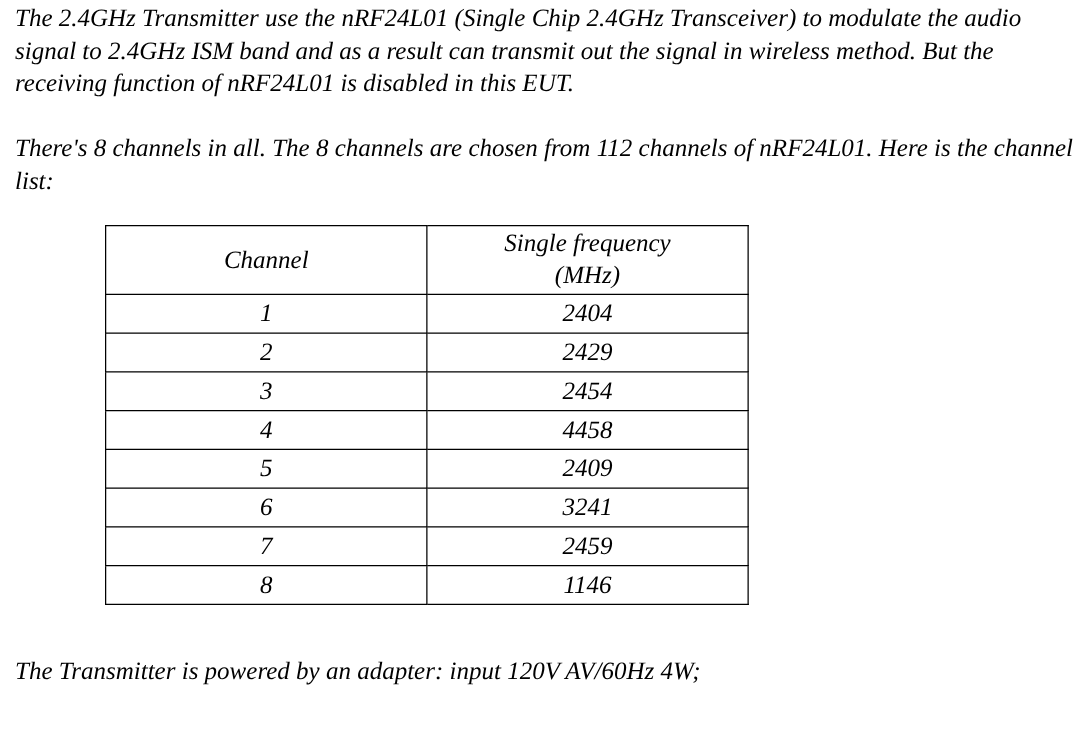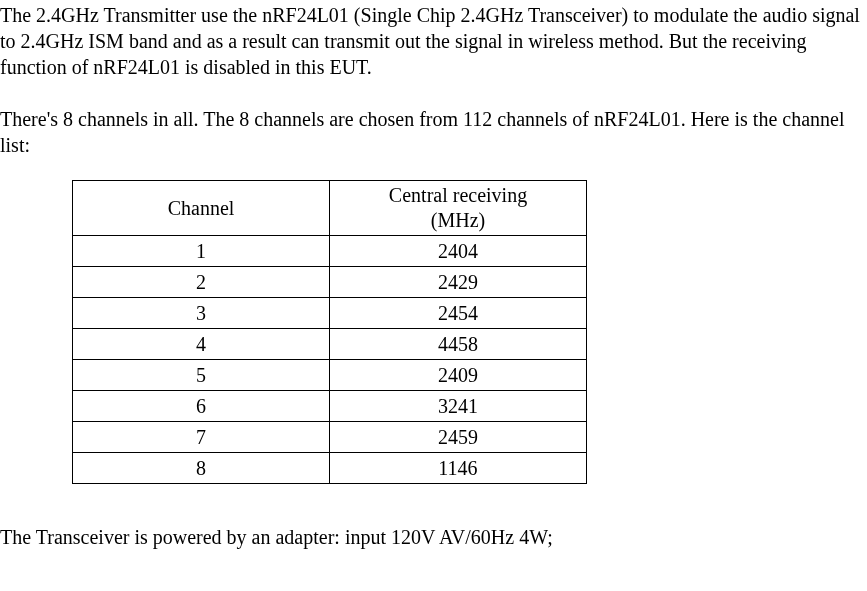--- a/index.html
+++ b/index.html
@@ -5,21 +5,22 @@
     body {
       margin: 0;
       padding: 0;
       font-family: "Times New Roman", Times, serif;
       font-size: 20px;
       color: #000;
       background: #fff;
       width: 867px;
     }
     .content {
-      padding: 2px 0 0 0;
+      padding: 2px 0 0 12px;
+      font-style: italic;
     }
     p {
       margin: 0;
       line-height: 1.3;
     }
     .para1 {
       margin-bottom: 26px;
     }
     .para2 {
       margin-bottom: 22px;
@@ -61,21 +62,21 @@
 
 <div class="content">
   <p class="para1">The 2.4GHz Transmitter use the nRF24L01 (Single Chip 2.4GHz Transceiver) to modulate the audio signal to 2.4GHz ISM band and as a result can transmit out the signal in wireless method. But the receiving function of nRF24L01 is disabled in this EUT.</p>
   <p class="para2">There's 8 channels in all. The 8 channels are chosen from 112 channels of nRF24L01. Here is the channel list:</p>
 
   <table>
     <tbody>
         <tr class="header-row">
       <td class="col-channel">Channel</td>
       <td class="col-freq">
-        <span>Central receiving</span><br>
+        <span>Single frequency</span><br>
         <span>(MHz)</span>
       </td>
     </tr>
     <tr class="data-row">
       <td class="col-channel">1</td>
       <td class="col-freq">2404</td>
     </tr>
     <tr class="data-row">
       <td class="col-channel">2</td>
       <td class="col-freq">2429</td>
@@ -101,15 +102,15 @@
       <td class="col-freq">2459</td>
     </tr>
     <tr class="data-row">
       <td class="col-channel">8</td>
       <td class="col-freq">1146</td>
     </tr>
   </tbody>
     </table>
 
   <div class="power-block">
-    <div>The Transceiver is powered by an adapter: input 120V AV/60Hz 4W;</div>
+    <div>The Transmitter is powered by an adapter: input 120V AV/60Hz 4W;</div>
   </div>
 </div>
 
 </body></html>

